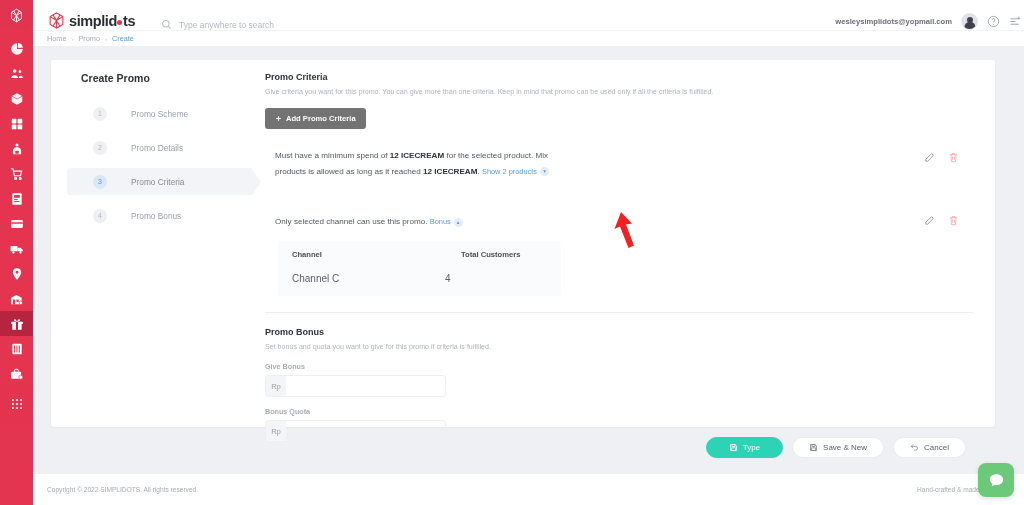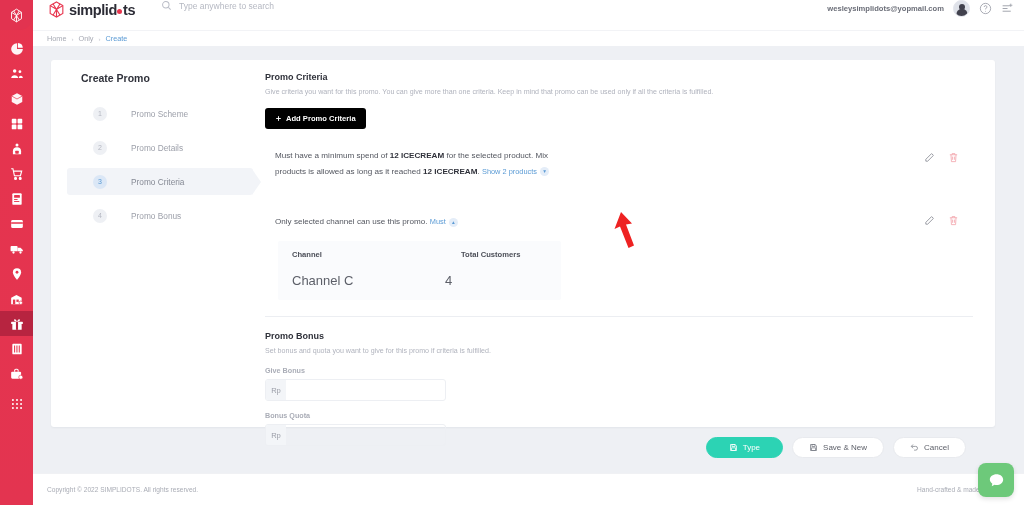--- a/index.html
+++ b/index.html
@@ -30,22 +30,22 @@
   }
   .sb-item svg { width: 14px; height: 14px; display:block; }
   .sb-item.active { background: #b72440; }
   .sb-item.spaced { margin-top: 5px; }
 
   
   .rightcol { flex: 1; display: flex; flex-direction: column; height: 505px; background:#eef0f4; }
 
   
   .topbar {
-    height: 30px; background: #fff; display: flex; align-items: flex-start;
-    padding: 0 10px 0 14px; flex: 0 0 30px;
+    height: 30px; background: #fff; display: flex; align-items: flex-end;
+    padding: 0 2px 0 14px; flex: 0 0 30px;
   }
   .brand { display: flex; align-items: center; gap: 3px; }
   .brand svg.mark { width: 19px; height: 19px; }
   .brand .wordmark {
     font-size: 14.5px; font-weight: bold; color: #2b2b35; letter-spacing: -0.4px;
     display: flex; align-items: center;
   }
   .brand .dot {
     width: 5px; height: 5px; border-radius: 50%; background: #e8364f;
     display: inline-block; margin: 3px 0.5px 0 0.5px;
@@ -103,21 +103,21 @@
     width: 0; height: 0; border-top: 13px solid transparent; border-bottom: 13px solid transparent;
     border-left: 9px solid #f2f4f8;
   }
 
   
   .formcol { flex: 1; padding: 12px 22px 0 12px; }
   .sect-title { font-size: 9px; font-weight: bold; color: #2f313a; margin-bottom: 6px; }
   .sect-desc { font-size: 7.1px; color: #b0b3bd; margin-bottom: 11px; line-height: 1.3; }
 
   .btn-add {
-    background: #000000; color: #fff; border: none; border-radius: 3px;
+    background: #737373; color: #fff; border: none; border-radius: 3px;
     font-size: 7.6px; padding: 6px 10px; cursor: pointer; display: inline-flex;
     align-items: center; gap: 4px; font-family: "Liberation Sans", sans-serif; font-weight: 600;
   }
 
   .criteria-list { margin-top: 21px; }
   .criteria-row { display: flex; align-items: flex-start; padding: 0 0 0 10px; position: relative; }
   .criteria-text { flex: 1; font-size: 8.1px; color: #53565f; line-height: 1.55; max-width: 300px; }
   .criteria-text b { color: #2f313a; font-weight: bold; }
   .toggle-link { font-size: 7.4px; color: #5b9bd5; margin-top: 3px; display: inline-flex; align-items: center; gap: 3px; cursor: pointer; }
   .toggle-link .chev {
@@ -128,21 +128,21 @@
   .icon-btn { width: 11px; height: 11px; cursor: pointer; }
   .icon-btn.edit { color: #7e818b; }
   .icon-btn.del { color: #f2a0a8; }
 
   .criteria-row.second { margin-top: 35px; }
 
   
   .chan-table { margin: 12px 0 0 13px; width: 283px; background: #fafbfd; border-radius: 2px; }
   .chan-table .thead, .chan-table .trow { display: flex; padding: 9px 14px; }
   .chan-table .thead { font-size: 7.6px; font-weight: bold; color: #4c4f58; padding-bottom: 4px; gap: 16px; }
-  .chan-table .trow { font-size: 13px; color: #5c5f68; padding-top: 10px; padding-bottom: 12px; }
+  .chan-table .trow { font-size: 10px; color: #5c5f68; padding-top: 10px; padding-bottom: 12px; }
   .chan-table .c1 { width: 153px; flex: 0 0 153px; }
   .chan-table .c2 { flex: 1; }
 
   .divider { height: 1px; background: #eceef2; margin: 16px 0 0 0; }
 
   
   .bonus { padding-top: 14px; }
   .field { margin-top: 10px; }
   .field-label { font-size: 7.2px; color: #aaadb7; margin-bottom: 4px; font-weight: bold; }
   .input-group { display: flex; width: 181px; height: 22px; border: 1px solid #edeff3; border-radius: 3px; overflow: hidden; }
@@ -351,21 +351,21 @@
         <svg class="ticon" viewBox="0 0 24 24" fill="none" stroke="currentColor" stroke-width="1.7">
             <path d="M3 7h13M3 12h9M3 17h15"></path>
             <path d="M18 3v6M15 6h6" stroke-width="1.5"></path>
           </svg>
       </div>
     </header>
 
     <div class="crumbbar">
       <span class="crumb">Home</span>
       <span class="crumb-sep">›</span>
-      <span class="crumb">Only</span>
+      <span class="crumb">Promo</span>
       <span class="crumb-sep">›</span>
       <span class="crumb active">Create</span>
     </div>
 
     <div class="pagebody">
       <div class="card">
 
         <aside class="steps">
           <h1>Create Promo</h1>
           <div class="step">
@@ -414,21 +414,21 @@
                     <path d="M4 6h16M9 6V3.5h6V6M6.5 6l1 15h9l1-15"></path>
                     <path d="M10 10v7M14 10v7"></path>
                   </svg>
               </div>
             </div>
 
             <div class="criteria-row second">
               <div class="criteria-text">
                 <span>Only selected channel can use this promo.</span>
                 <div class="toggle-link">
-                  <span>Must</span>
+                  <span>Bonus</span>
                   <span class="chev">▴</span>
                 </div>
               </div>
               <div class="row-actions">
                 <svg class="icon-btn edit" viewBox="0 0 24 24" fill="none" stroke="currentColor" stroke-width="1.7">
                     <path d="M16.5 3.5l4 4L8 20H4v-4z"></path>
                   </svg>
                 <svg class="icon-btn del" viewBox="0 0 24 24" fill="none" stroke="currentColor" stroke-width="1.7">
                     <path d="M4 6h16M9 6V3.5h6V6M6.5 6l1 15h9l1-15"></path>
                     <path d="M10 10v7M14 10v7"></path>

